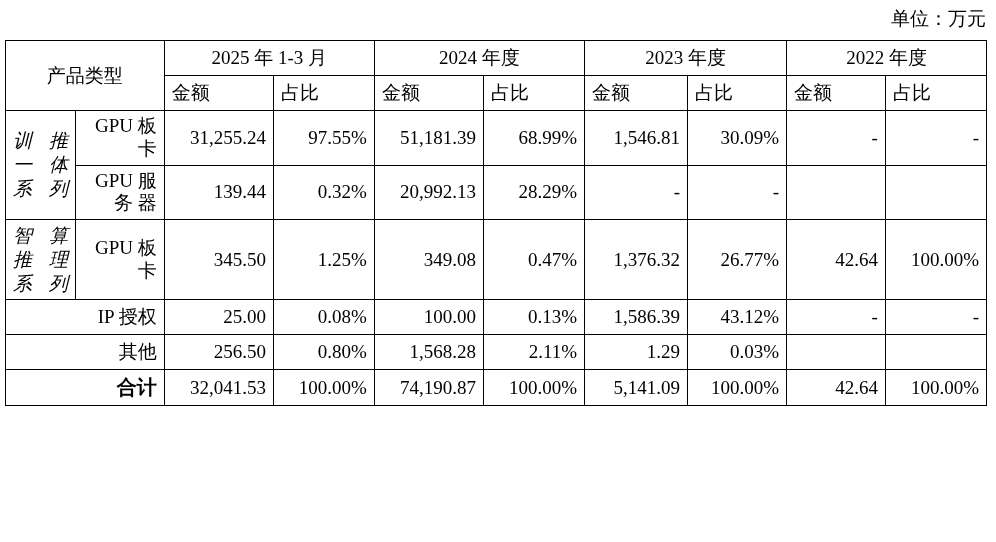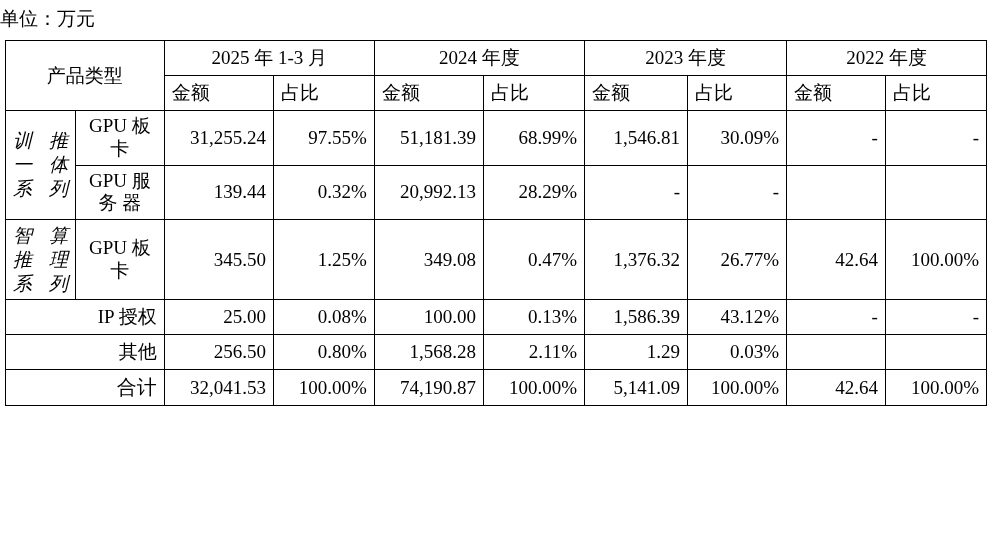--- a/index.html
+++ b/index.html
@@ -15,21 +15,21 @@
     position: relative;
   }
   .page {
     width: 996px;
     height: 542px;
     box-sizing: border-box;
     padding: 0;
     position: relative;
   }
   .unit-line {
-    text-align: left;
+    text-align: right;
     font-size: 19px;
     padding: 6px 10px 8px 0;
     font-family: "Liberation Serif", serif;
   }
   table.main {
     border-collapse: collapse;
     width: 982px;
     margin-left: 5px;
     table-layout: fixed;
   }
@@ -65,25 +65,25 @@
   }
   .num {
     text-align: right;
     font-size: 19px;
     white-space: nowrap;
   }
   .total td {
     font-weight: bold;
   }
   .total .rowlabel {
-    font-weight: normal;
+    font-weight: bold;
     font-size: 20px;
   }
   .sub-cell {
-    text-align: center;
+    text-align: right;
     line-height: 1.2;
     padding-left: 5px;
     padding-right: 2px;
   }
   col.c-type { width: 68px; }
   col.c-sub  { width: 86px; }
   col.c-amt  { width: 106px; }
   col.c-pct  { width: 98px; }
   col.c-amt3 { width: 100px; }
   col.c-pct3 { width: 96px; }

